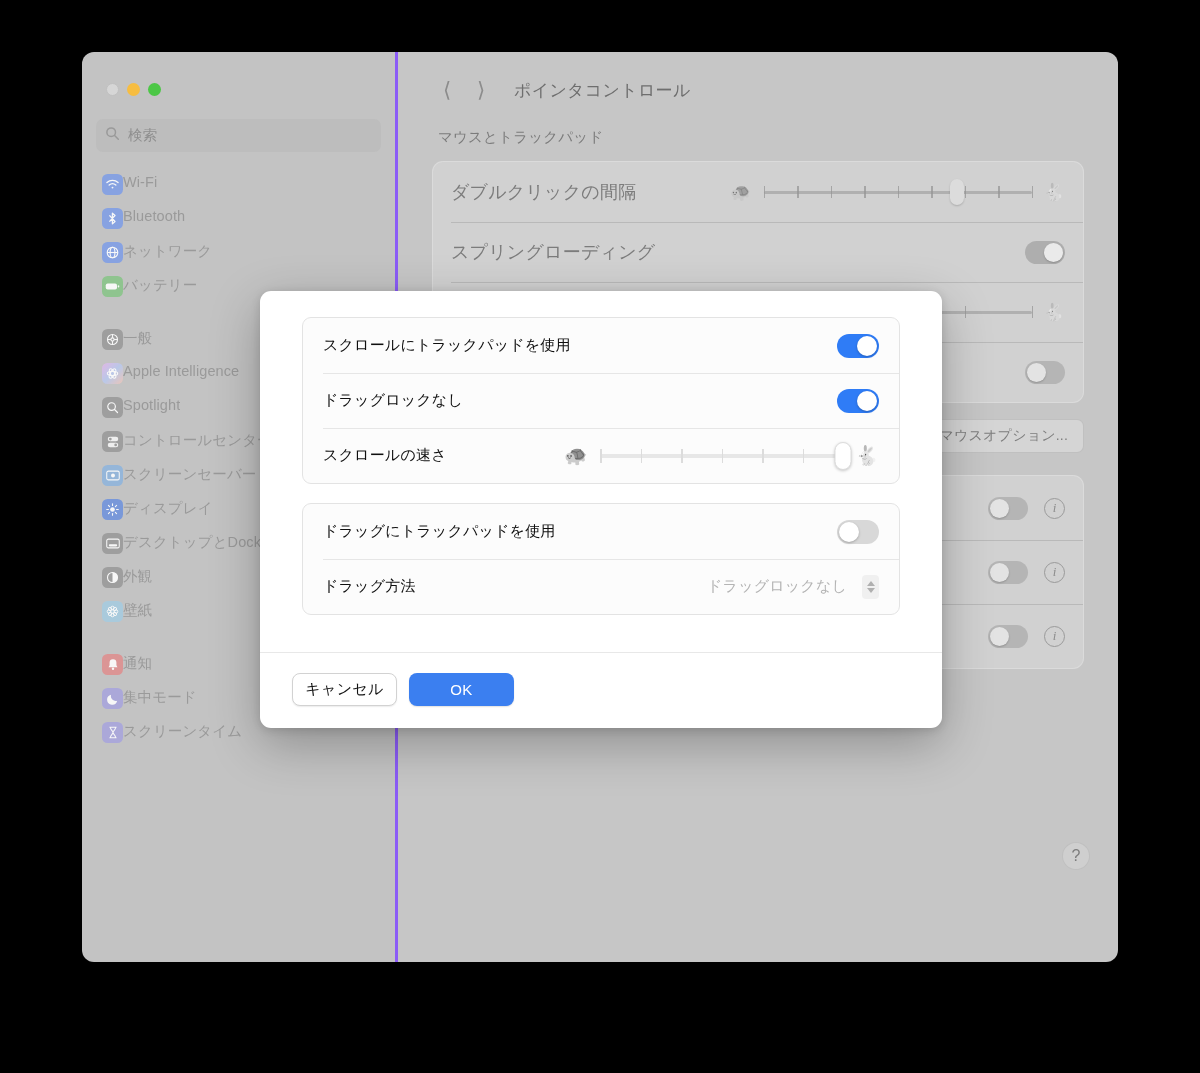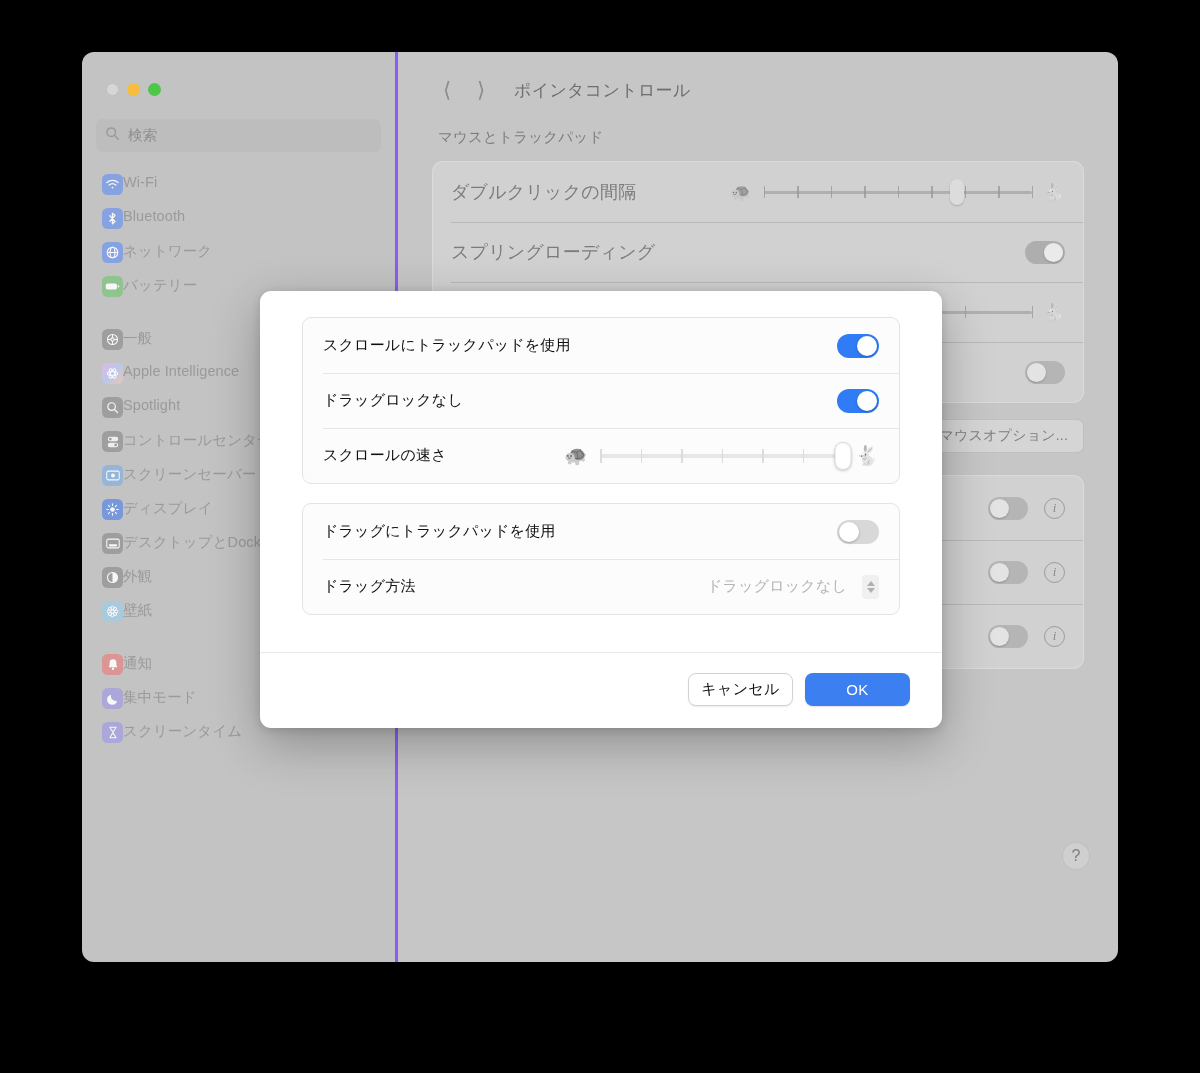--- a/index.html
+++ b/index.html
@@ -392,21 +392,21 @@
   }
   .chev { width: 0; height: 0; border-left: 4.5px solid transparent; border-right: 4.5px solid transparent; }
   .chev.up { border-bottom: 5px solid #b0b0b0; }
   .chev.down { border-top: 5px solid #b0b0b0; }
 
   .sheet-footer {
     margin-top: auto;
     border-top: 0.5px solid #e8e8e8;
     padding: 20px 32px 22px 32px;
     display: flex;
-    justify-content: flex-end;
+    justify-content: flex-start;
     gap: 12px;
   }
   .sheet-btn {
     min-width: 105px;
     height: 33px;
     border-radius: 8px;
     font-size: 15px;
     letter-spacing: 0.3px;
     display: flex;
     align-items: center;

